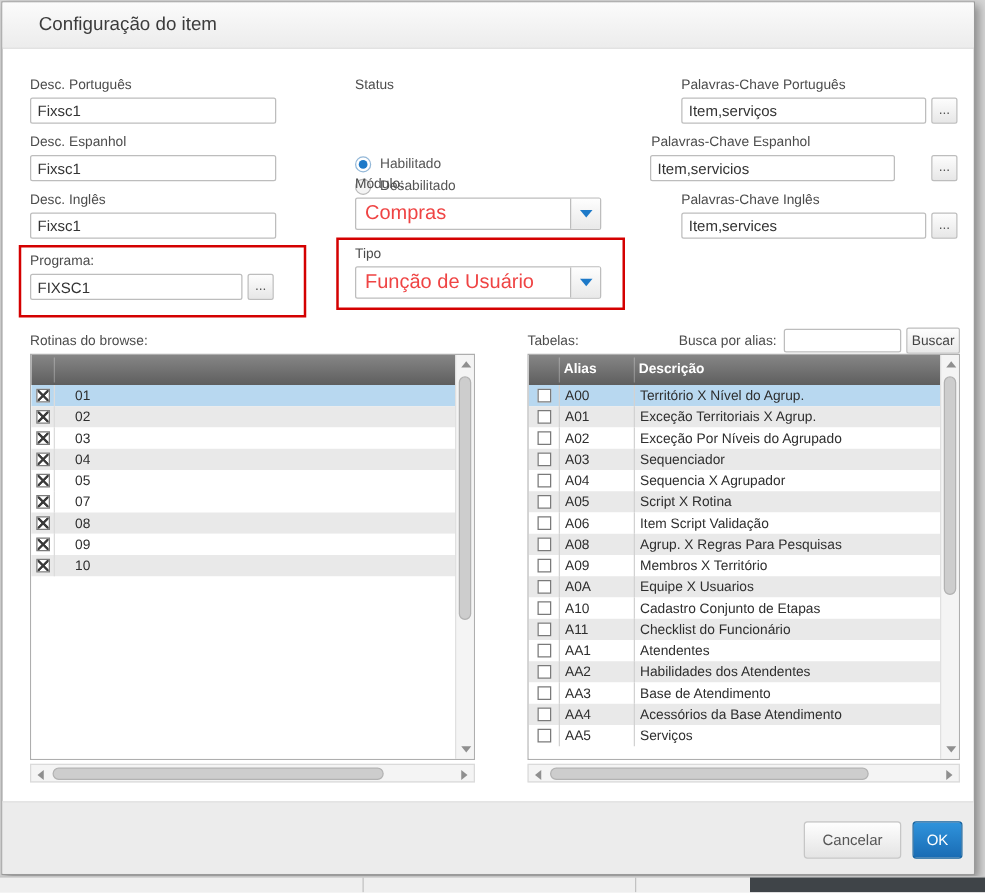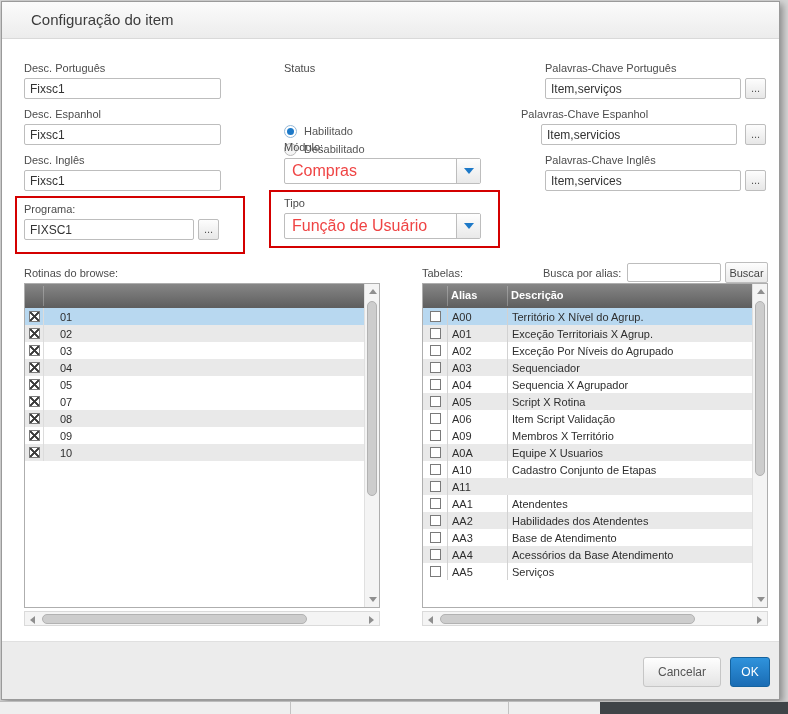--- a/index.html
+++ b/index.html
@@ -114,21 +114,21 @@
       <span class="dd-btn">
           <span class="dd-arrow"></span>
         </span>
     </div>
 
     <span class="lbl" style="left:543px;top:60px">Palavras-Chave Português</span>
     <input class="txt" style="left: 543px; top: 76px; width: 196px;" value="Item,serviços">
     <button class="mini-btn" style="left:743px;top:76px">...</button>
 
     <span class="lbl" style="left:519px;top:106px">Palavras-Chave Espanhol</span>
-    <input class="txt" style="left: 539px; top: 122px; width: 196px;" value="Item,servicios">
+    <input class="txt" style="left: 518px; top: 122px; width: 196px;" value="Item,servicios">
     <button class="mini-btn" style="left:743px;top:122px">...</button>
 
     <span class="lbl" style="left:543px;top:152px">Palavras-Chave Inglês</span>
     <input class="txt" style="left: 543px; top: 168px; width: 196px;" value="Item,services">
     <button class="mini-btn" style="left:743px;top:168px">...</button>
 
     <span class="lbl" style="left:22px;top:265px">Rotinas do browse:</span>
     <span class="lbl" style="left:420px;top:265px">Tabelas:</span>
     <span class="lbl" style="left:541px;top:265px">Busca por alias:</span>
     <input class="txt search-txt" style="left: 625px; top: 261px; width: 94px; height: 19px;" value="">
@@ -267,20 +267,27 @@
               <div class="cell alias">A05</div>
               <div class="cell desc">Script X Rotina</div>
             </div>
             <div class="trow">
               <div class="cell chkcell" style="width: 24px;">
                 <span class="chk"></span>
               </div>
               <div class="cell alias">A06</div>
               <div class="cell desc">Item Script Validação</div>
             </div>
+            <div class="trow alt">
+              <div class="cell chkcell" style="width: 24px;">
+                <span class="chk"></span>
+              </div>
+              <div class="cell alias">A08</div>
+              <div class="cell desc">Agrup. X Regras Para Pesquisas</div>
+            </div>
             <div class="trow">
               <div class="cell chkcell" style="width: 24px;">
                 <span class="chk"></span>
               </div>
               <div class="cell alias">A09</div>
               <div class="cell desc">Membros X Território</div>
             </div>
             <div class="trow alt">
               <div class="cell chkcell" style="width: 24px;">
                 <span class="chk"></span>
@@ -293,20 +300,21 @@
                 <span class="chk"></span>
               </div>
               <div class="cell alias">A10</div>
               <div class="cell desc">Cadastro Conjunto de Etapas</div>
             </div>
             <div class="trow alt">
               <div class="cell chkcell" style="width: 24px;">
                 <span class="chk"></span>
               </div>
               <div class="cell alias">A11</div>
+              <div class="cell desc">Checklist do Funcionário</div>
             </div>
             <div class="trow">
               <div class="cell chkcell" style="width: 24px;">
                 <span class="chk"></span>
               </div>
               <div class="cell alias">AA1</div>
               <div class="cell desc">Atendentes</div>
             </div>
             <div class="trow alt">
               <div class="cell chkcell" style="width: 24px;">

